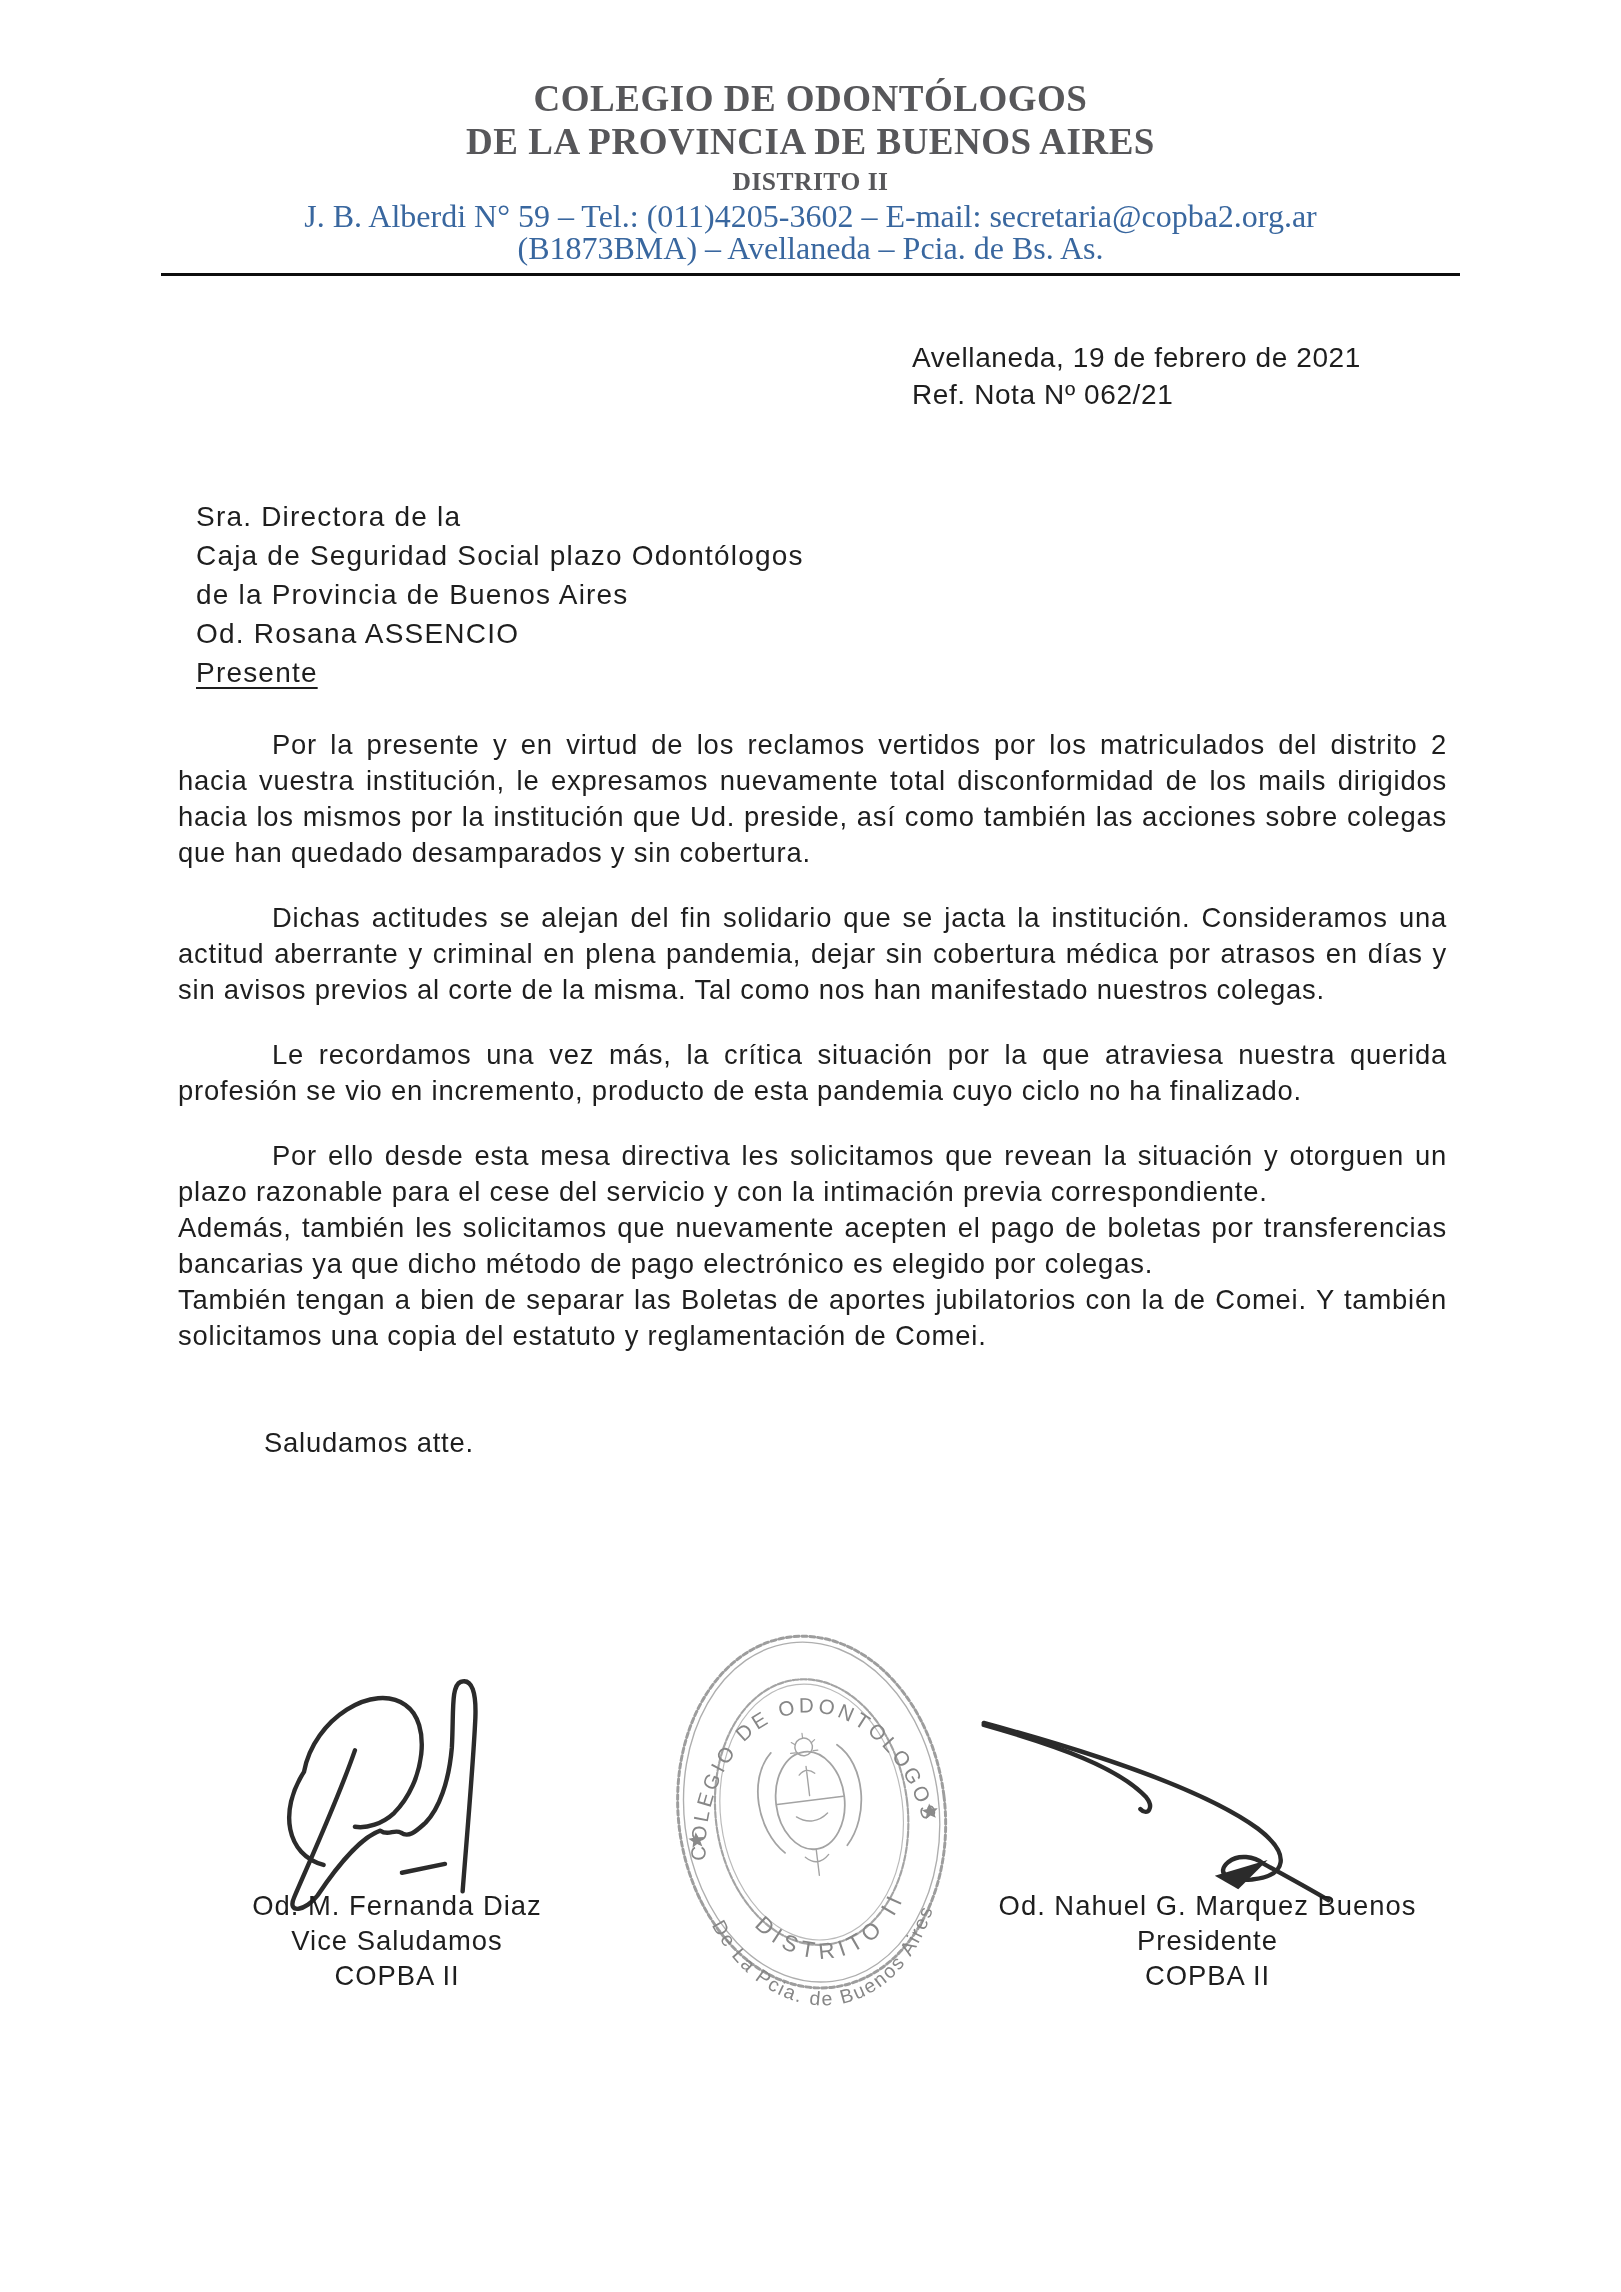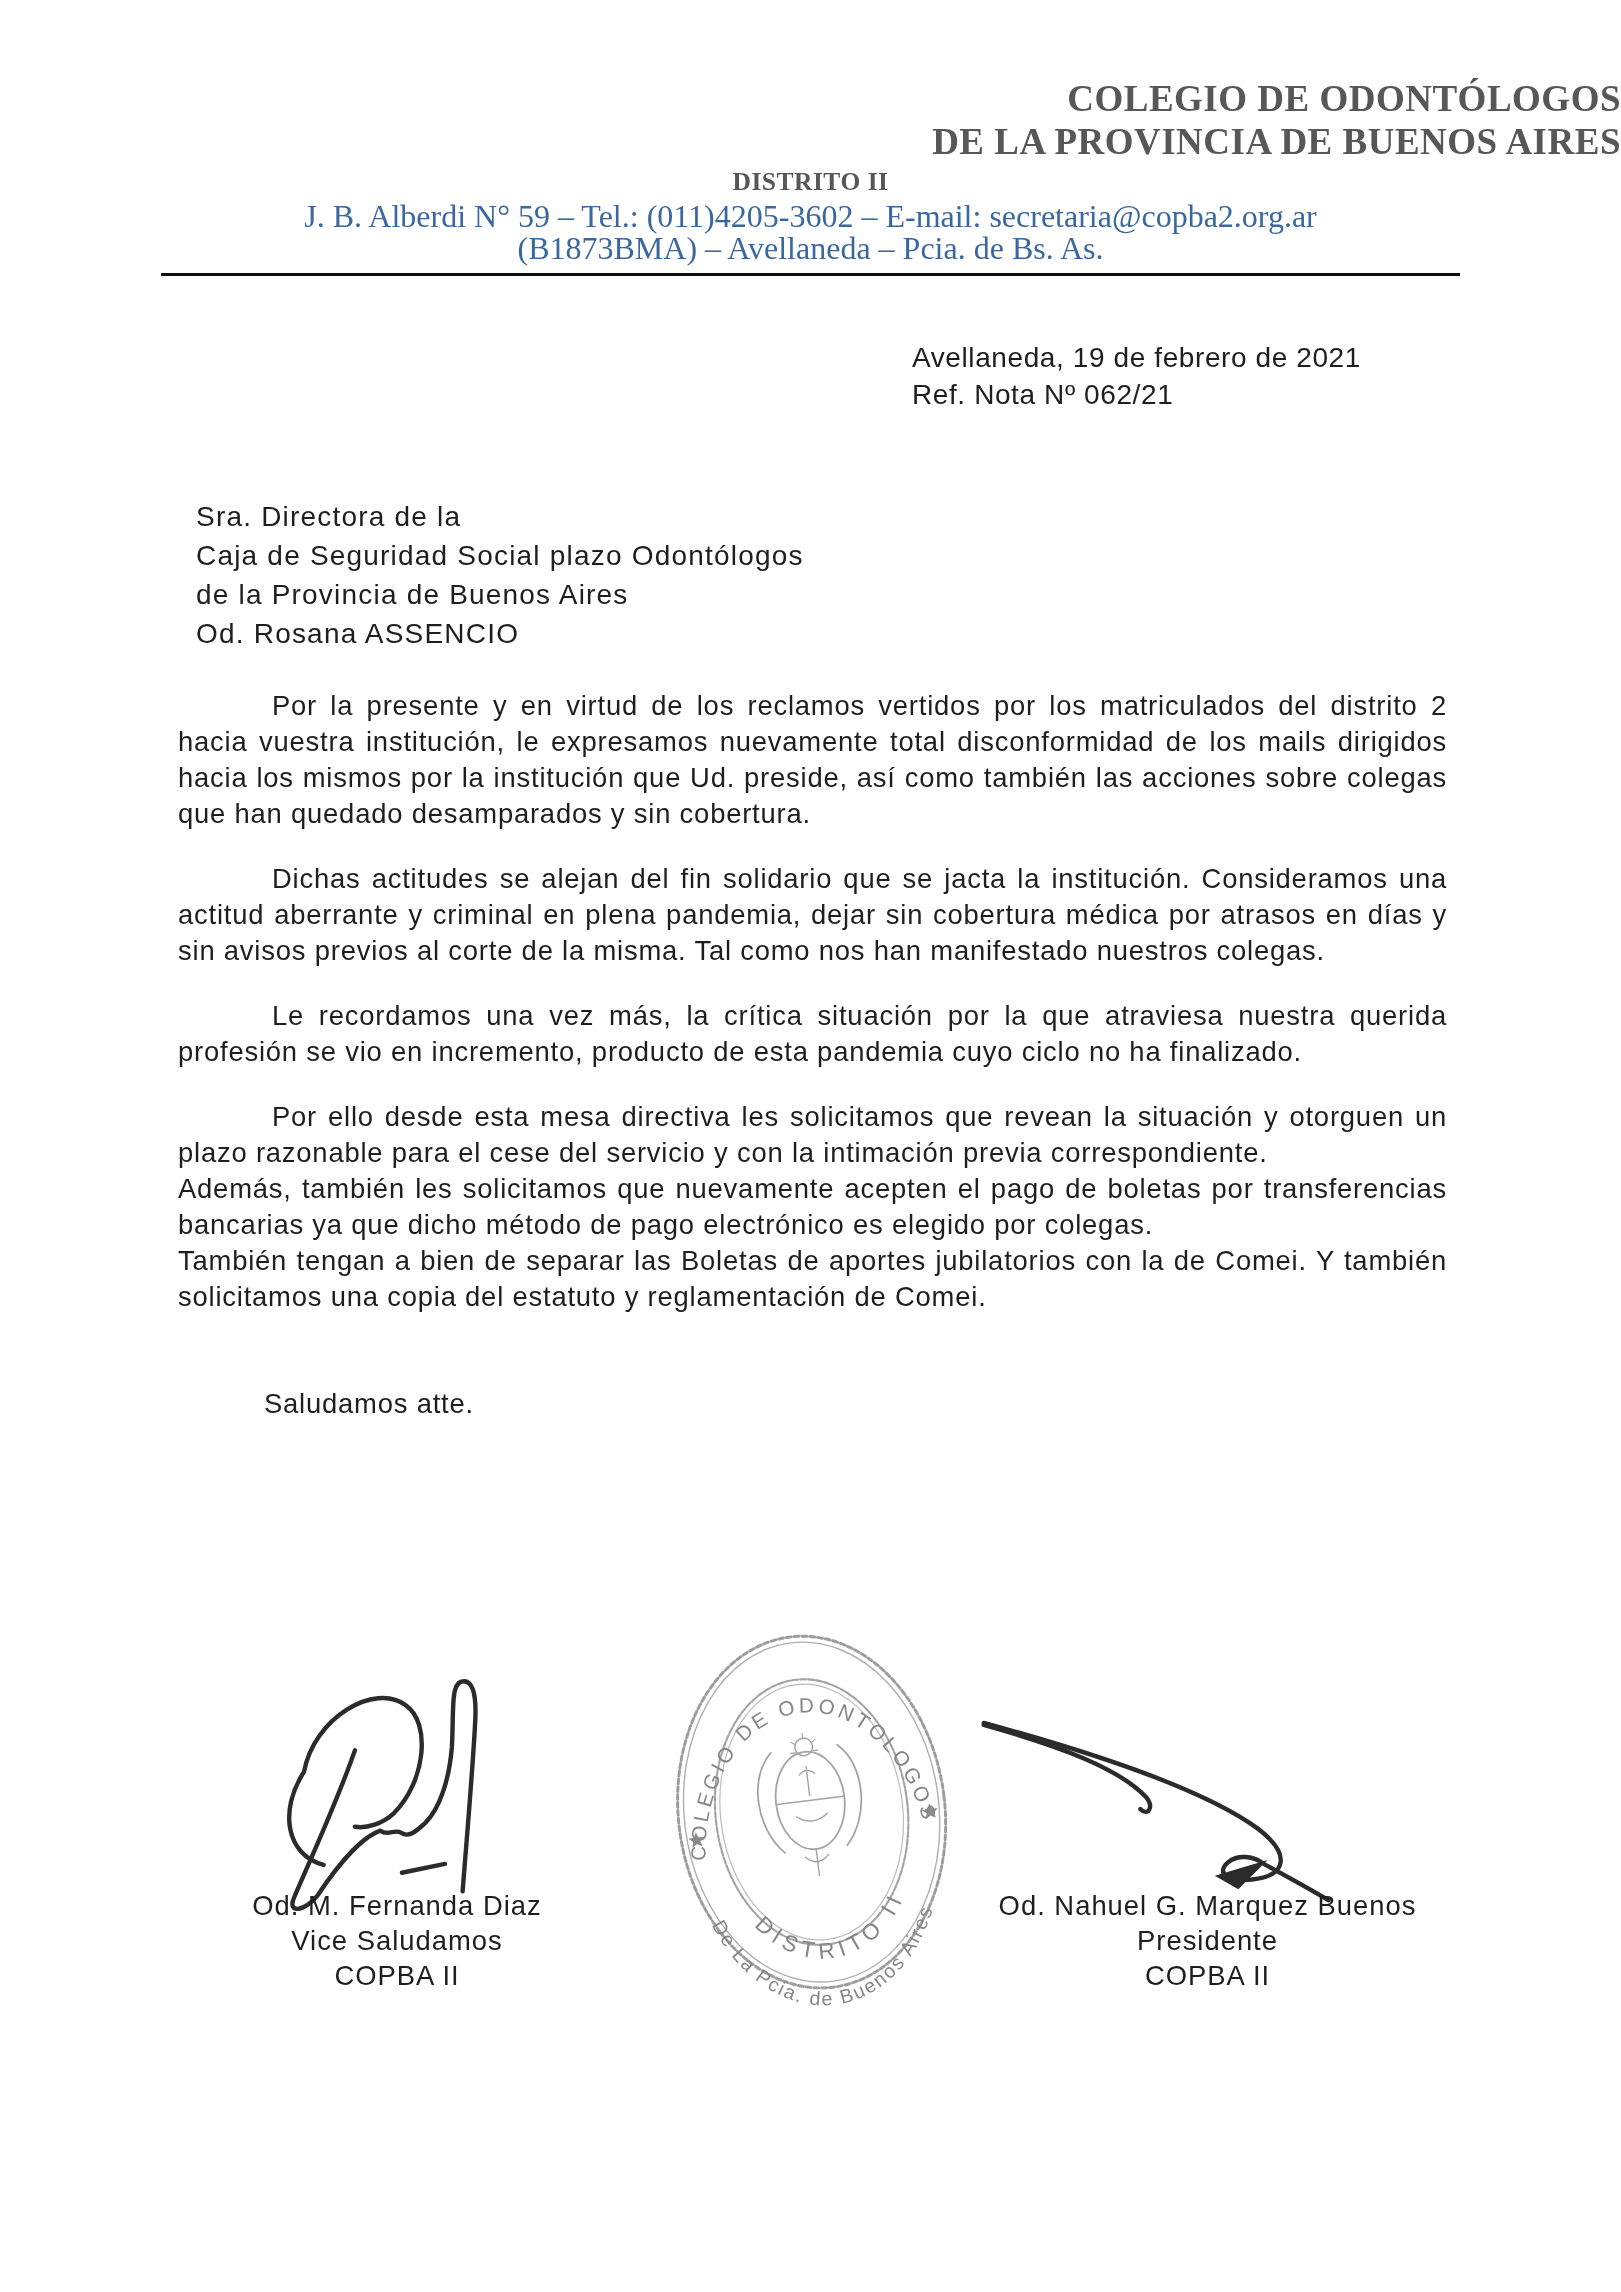--- a/index.html
+++ b/index.html
@@ -39,21 +39,20 @@
     color:var(--logo-lime);
     margin-left:-3.9px;
     vertical-align:-5.9px;
   }
   .org-line{
     font-family:"Liberation Serif",serif;
     font-weight:bold;
     color:var(--org-gray);
     font-size:37px; line-height:43px;
     letter-spacing:0.5px;
-    text-align:right;
   }
   .org-line.first{ margin-top:11.8px; }
   .district-line{
     font-family:"Liberation Serif",serif;
     font-weight:bold;
     color:var(--org-gray);
     font-size:25.5px; line-height:29px; margin-top:3.9px;
     letter-spacing:0.5px;
   }
   .contact-line{
@@ -129,20 +128,21 @@
   <div class="date-block">
     <div>Avellaneda, 19 de febrero de 2021</div>
     <div>Ref. Nota Nº 062/21</div>
   </div>
 
   <div class="recipient">
     <div>Sra. Directora de la</div>
     <div>Caja de Seguridad Social plazo Odontólogos</div>
     <div>de la Provincia de Buenos Aires</div>
     <div>Od. Rosana ASSENCIO</div>
+    <div class="presente">Presente</div>
   </div>
 
   <div class="letter-body">
     <p class="para indent">Por la presente y en virtud de los reclamos vertidos por los matriculados del distrito 2 hacia vuestra institución, le expresamos nuevamente total disconformidad de los mails dirigidos hacia los mismos por la institución que Ud. preside, así como también las acciones sobre colegas que han quedado desamparados y sin cobertura.</p>
     <p class="para indent">Dichas actitudes se alejan del fin solidario que se jacta la institución. Consideramos una actitud aberrante y criminal en plena pandemia, dejar sin cobertura médica por atrasos en días y sin avisos previos al corte de la misma. Tal como nos han manifestado nuestros colegas.</p>
     <p class="para indent">Le recordamos una vez más, la crítica situación por la que atraviesa nuestra querida profesión se vio en incremento, producto de esta pandemia cuyo ciclo no ha finalizado.</p>
     <p class="para indent tight">Por ello desde esta mesa directiva les solicitamos que revean la situación y otorguen un plazo razonable para el cese del servicio y con la intimación previa correspondiente.</p>
     <p class="para tight">Además, también les solicitamos que nuevamente acepten el pago de boletas por transferencias bancarias ya que dicho método de pago electrónico es elegido por colegas.</p>
     <p class="para tight">También tengan a bien de separar las Boletas de aportes jubilatorios con la de Comei. Y también solicitamos una copia del estatuto y reglamentación de Comei.</p>
     <p class="closing">Saludamos atte.</p>

